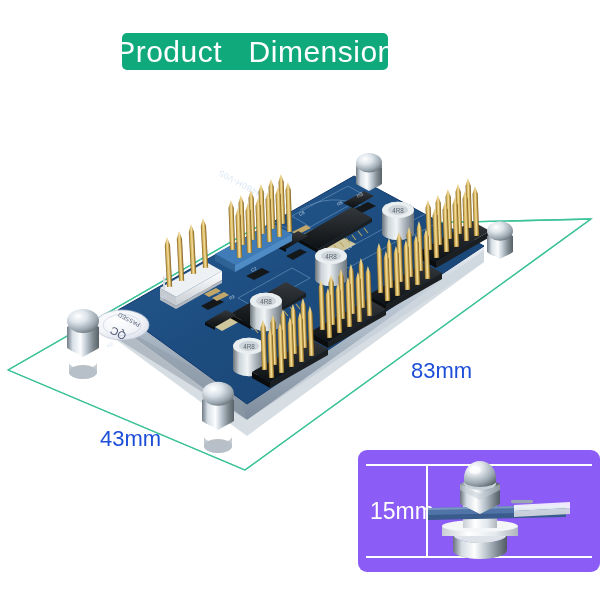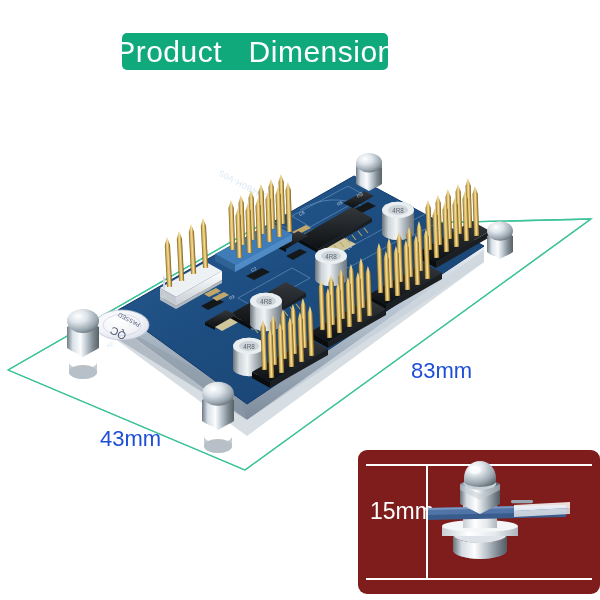--- a/index.html
+++ b/index.html
@@ -42,22 +42,22 @@
   .dim-83{ left:411px; top:360px; }
   .dim-43{ left:68px;  top:428px;margin-left:32px; }
 
   
   svg.layer{ position:absolute; left:0; top:0; width:600px; height:600px; overflow:visible; }
 
   
   .inset{
     position:absolute;
     left:358px; top:450px;
-    width:242px; height:144px;
-    background:#7f1d1d;
+    width:242px; height:122px;
+    background:#8b5cf6;
     border-radius:9px;
     overflow:hidden;
   }
   .inset .hline{
     position:absolute; left:8px; width:226px; height:2px; background:#ffffff;
   }
   .inset .hline.top{ top:14px; }
   .inset .hline.bot{ bottom:14px; }
   .inset .vline{
     position:absolute; left:68px; top:14px; bottom:14px; width:2px; background:#ffffff;

